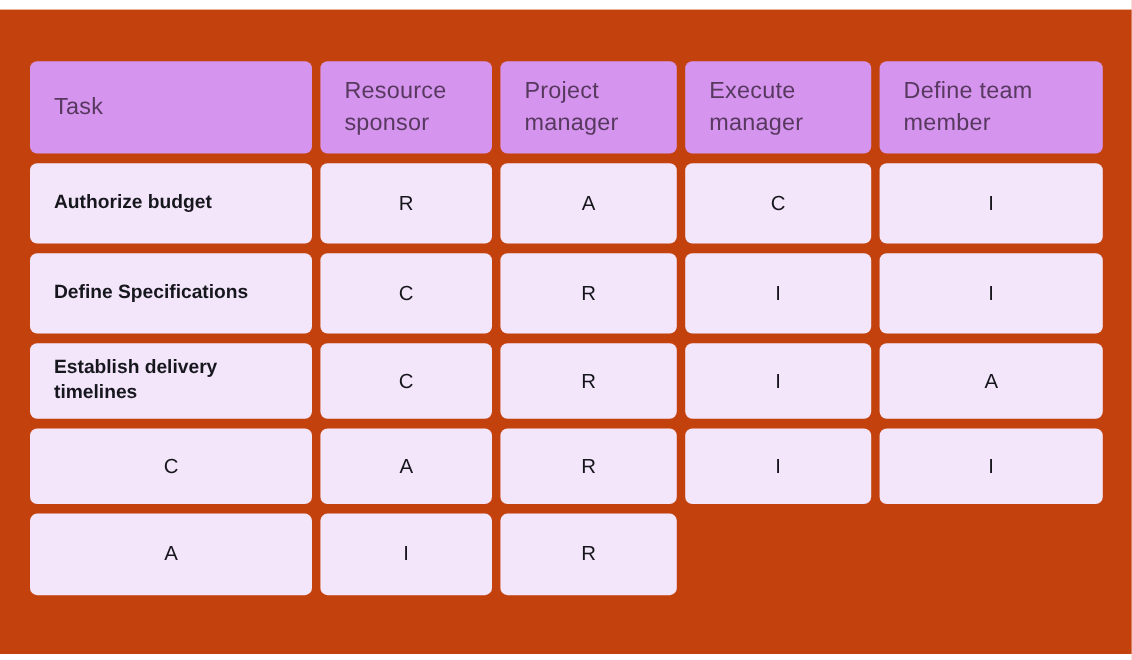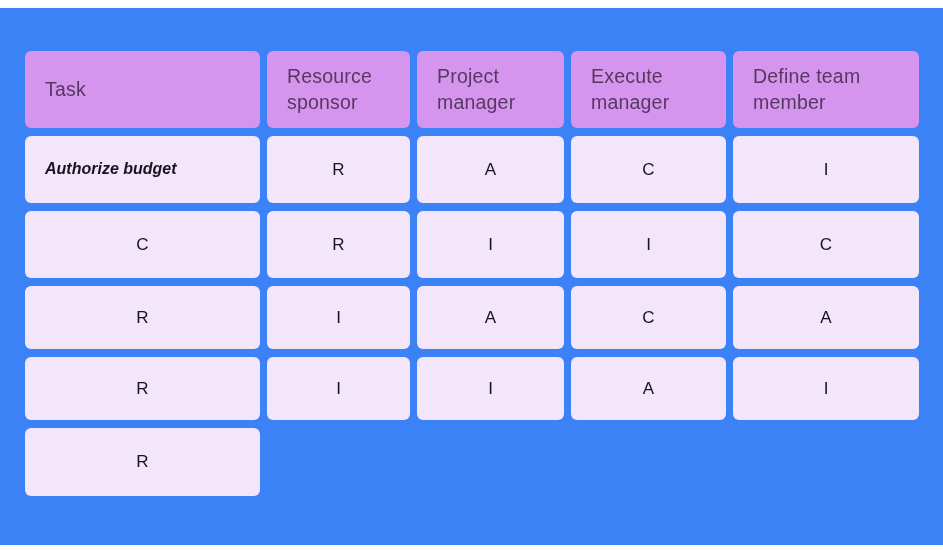--- a/index.html
+++ b/index.html
@@ -10,21 +10,21 @@
     background: #ffffff;
     font-family: "Liberation Sans", sans-serif;
     overflow: hidden;
   }
   .canvas {
     position: absolute;
     left: 0;
     top: 8px;
     width: 943px;
     height: 537px;
-    background: #3b82f6;
+    background: #c2410c;
   }
   .raci-table {
     position: absolute;
     left: 25px;
     top: 43px; 
     display: grid;
     grid-template-columns: 235px 143px 147px 155px 186px;
     grid-template-rows: 77px 67px 67px 63px 63px 68px;
     column-gap: 7px;
     row-gap: 8px;
@@ -44,21 +44,20 @@
   .task-cell {
     background: #f3e5fa;
     border-radius: 6px;
     display: flex;
     align-items: center;
     padding: 0 14px 0 20px;
     color: #16161d;
     font-size: 16px;
     font-weight: 700;
     line-height: 1.3;
-    font-style: italic;
   }
   .val-cell {
     background: #f3e5fa;
     border-radius: 6px;
     display: flex;
     align-items: center;
     justify-content: center;
     color: #15151b;
     font-size: 17px;
     font-weight: 400;
@@ -75,25 +74,27 @@
     <div class="th">Project manager</div>
     <div class="th">Execute manager</div>
     <div class="th">Define team member</div>
 
     <div class="task-cell">Authorize budget</div>
     <div class="val-cell">R</div>
     <div class="val-cell">A</div>
     <div class="val-cell">C</div>
     <div class="val-cell">I</div>
 
+    <div class="task-cell">Define Specifications</div>
     <div class="val-cell">C</div>
     <div class="val-cell">R</div>
     <div class="val-cell">I</div>
     <div class="val-cell">I</div>
 
+    <div class="task-cell">Establish delivery timelines</div>
     <div class="val-cell">C</div>
     <div class="val-cell">R</div>
     <div class="val-cell">I</div>
     <div class="val-cell">A</div>
 
     <div class="val-cell">C</div>
     <div class="val-cell">A</div>
     <div class="val-cell">R</div>
     <div class="val-cell">I</div>
 

